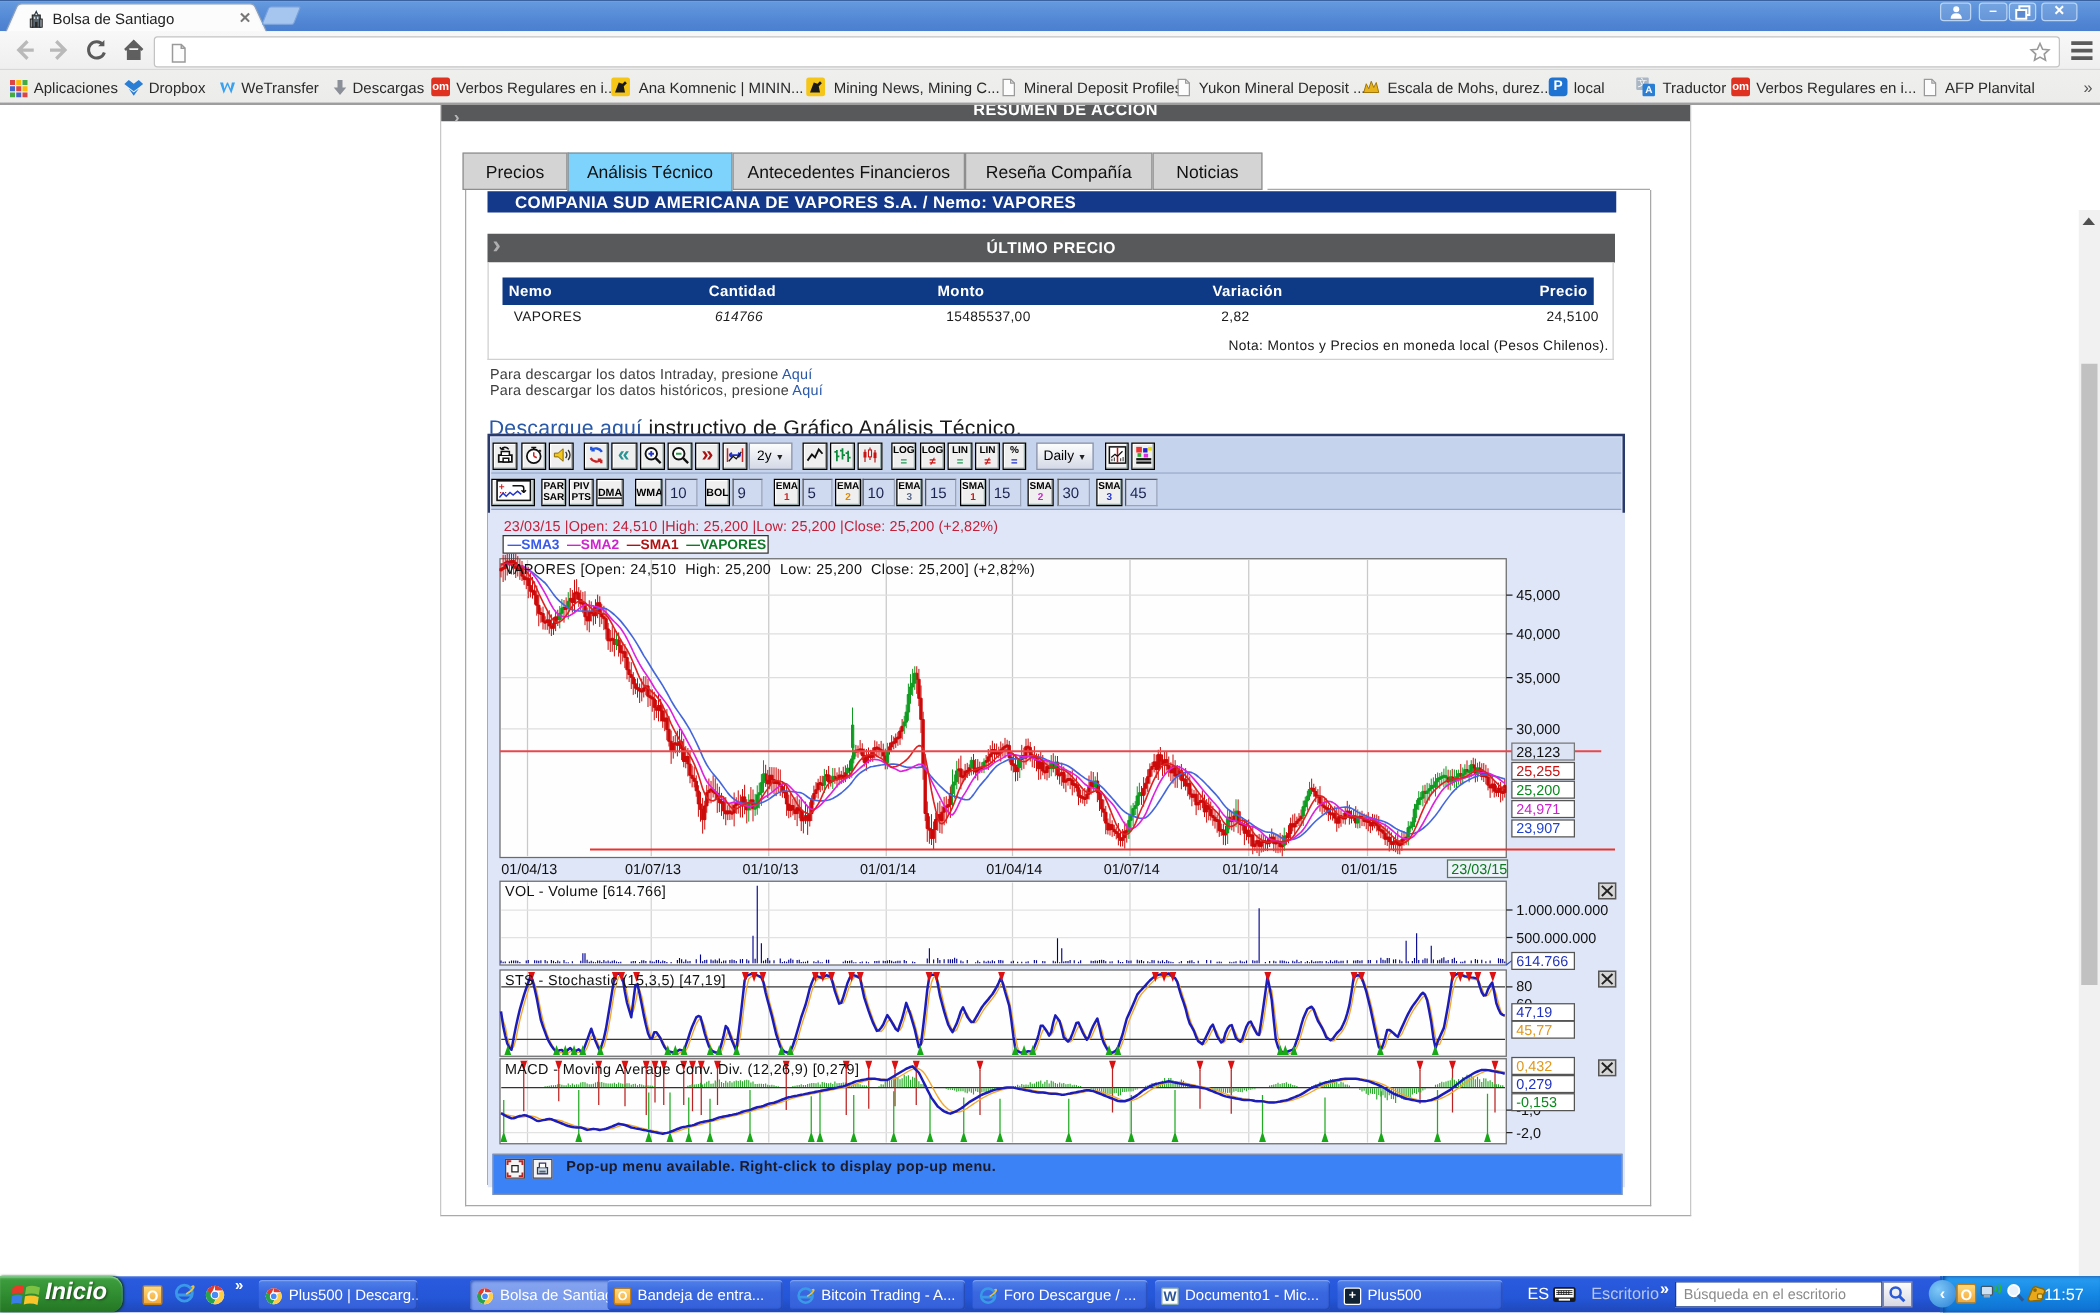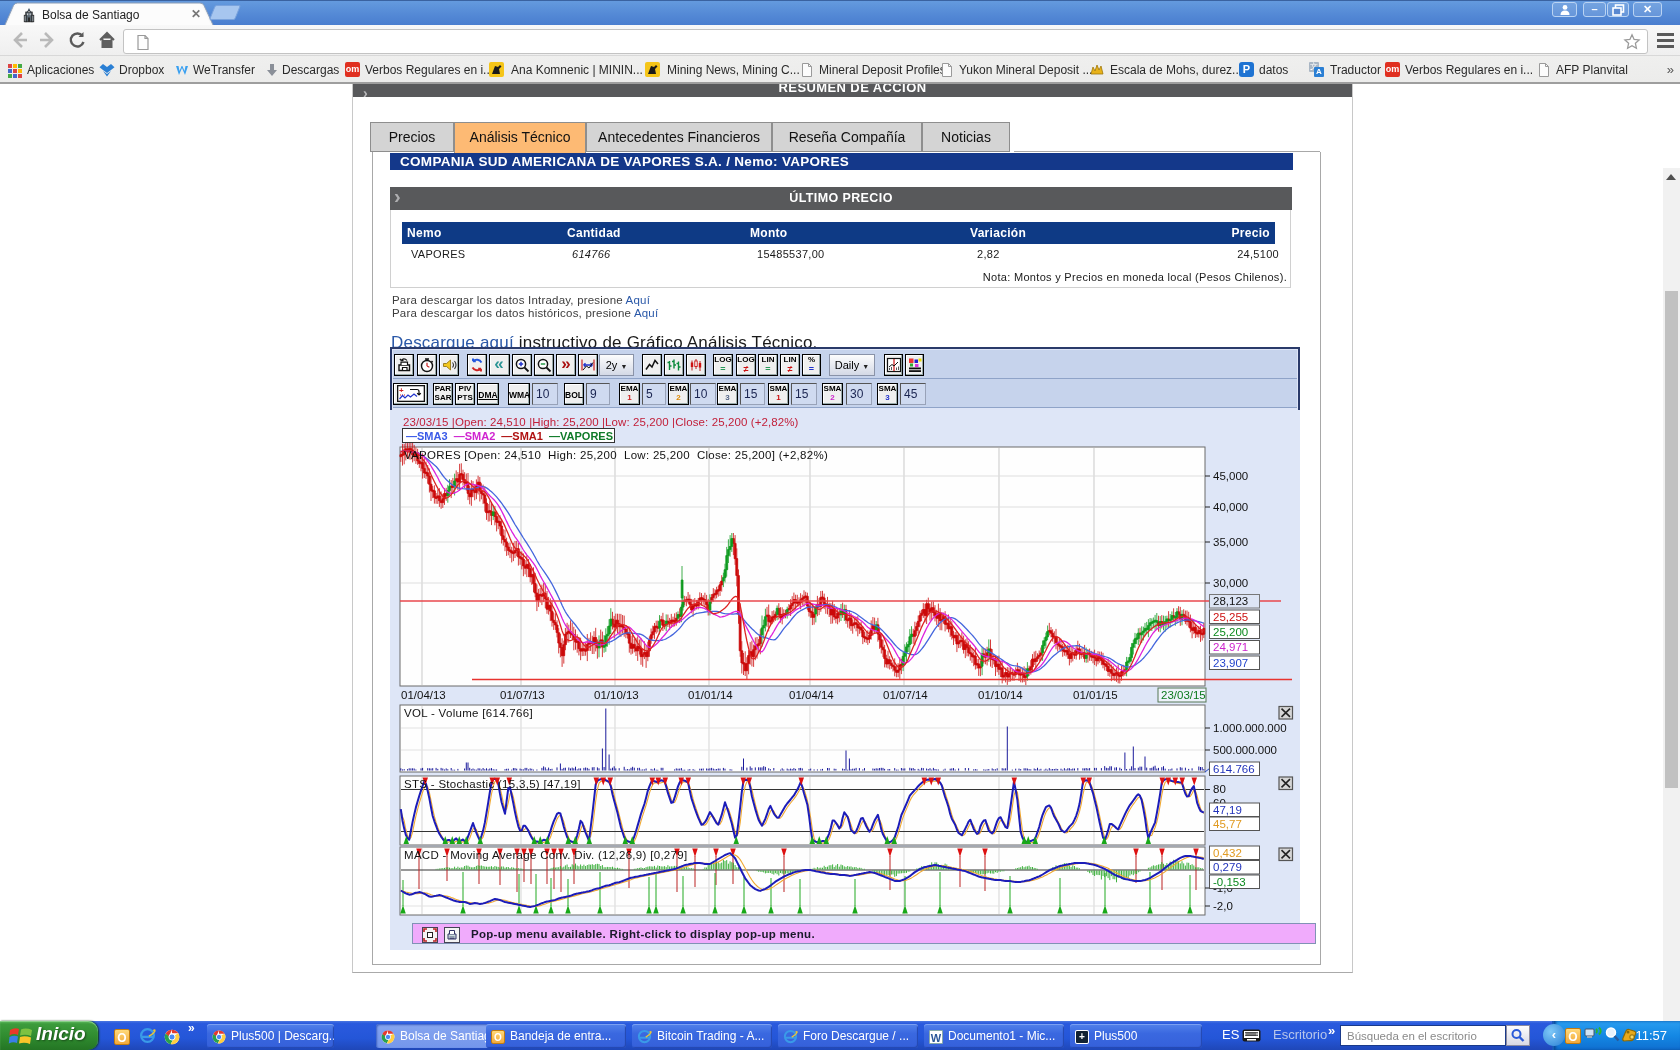--- a/index.html
+++ b/index.html
@@ -35,23 +35,23 @@
 #wrapper { position:absolute; left:352px; top:0px; width:1001px; height:889px; background:#fff;
   border-left:1px solid #c8c8c8; border-right:1px solid #c8c8c8; border-bottom:1px solid #aaa; }
 .resumen { position:absolute; left:0px; top:0px; width:999px; height:13px; background:#58595b;
   color:#fff; font-weight:bold; font-size:13px; text-align:center; overflow:hidden; letter-spacing:0.4px;}
 .resumen .rtxt { display:block; margin-top:-5px; line-height:18px; }
 #panel { position:absolute; left:19px; top:68px; width:949px; height:813px;
   border-left:1px solid #a8a8a8; border-right:1px solid #a8a8a8; border-bottom:1px solid #a8a8a8; }
 .topline { position:absolute; left:641px; top:-1px; right:0; height:1px; background:#a8a8a8; }
 .tab-i { position:absolute; top:-30px; height:30px; background:#d4d4d4; border:1px solid #8e8e8e;
   font-size:14px; color:#111; text-align:center; }
-.tab-a { background:#fdba74; border-bottom:none; height:31px; }
+.tab-a { background:#7dd3fc; border-bottom:none; height:31px; }
 .bluebar { position:absolute; left:17px; top:1px; width:903px; height:17px; background:#14388a;
-  color:#fff; font-weight:bold; font-size:13.5px; line-height:17px; padding-left:10px; letter-spacing:0.3px; white-space:nowrap;}
+  color:#fff; font-weight:bold; font-size:13.5px; line-height:17px; padding-left:22px; letter-spacing:0.3px; white-space:nowrap;}
 .ultimo { position:absolute; left:17px; top:35px; width:902px; height:23px; background:#58595b;
   color:#fff; font-weight:bold; font-size:12.5px; text-align:center; line-height:23px; letter-spacing:0.4px;}
 .ultimo .chev { position:absolute; left:4px; top:-2px; color:#aeaeb0; font-size:20px; font-weight:bold; }
 .resumen .chev { position:absolute; left:10px; top:1px; color:#b8b8ba; font-size:14px; font-weight:bold; }
 .tbox { position:absolute; left:17px; top:58px; width:901px; height:78px; background:#fff;
   border:1px solid #d0d0d0; border-top:none;text-align:right; }
 .thead { position:absolute; left:11px; top:12px; width:873px; height:22px; background:#0e3a85; }
 .thead span { position:absolute; top:4px; color:#fff; font-weight:bold; font-size:12px; letter-spacing:0.3px;}
 .tdata span { position:absolute; top:38px; color:#1a1a1a; font-size:11px; letter-spacing:0.3px;}
 .nota { position:absolute; right:3px; top:61px; color:#1a1a1a; font-size:11px; letter-spacing:0.3px;}
@@ -73,21 +73,21 @@
 .tbtn.gray { background:linear-gradient(#fdfdfd,#d4d9e6); font-size:11px; border:1px solid #8a93a8;
   box-shadow:none; line-height:20px; }
 .tbtn svg { vertical-align:middle; margin-top:0px; }
 .tfield { position:absolute; top:4px; height:21.5px; background:#cfdaf0; border:1px solid #98a2b8;
   border-top-color:#555; border-left-color:#555; font-size:12px; color:#1a2450; line-height:20px; text-align:left;
   padding-left:3px; }
 .drop { font-size:7px; color:#222; }
 .redline { position:absolute; z-index:3; left:11px; top:67px; color:#c2203a; font-size:11.5px; letter-spacing:0.1px; white-space:nowrap;}
 .legend { position:absolute; z-index:3; left:10px; top:79px; width:213px; height:15px; background:#fff;
   border:1px solid #333; font-size:11px; font-weight:bold; line-height:14px; padding-left:3px; letter-spacing:0; white-space:nowrap;}
-.statusbar { position:absolute; left:20px; top:574px; width:904px; height:21px; background:#f0abfc;
+.statusbar { position:absolute; left:2px; top:574px; width:904px; height:33px; background:#3b82f6;
   border:1px solid #8192b5; }
 .statusbar .txt { position:absolute; left:58px; top:4px; font-size:11.5px; color:#1a1a2a; font-weight:bold; letter-spacing:0.3px;}
 .sbtn { position:absolute; top:2.5px; width:16px; height:16px; background:#f4f4f4; border:1px solid #445; }
 
 
 #scroll { position:absolute; right:0; top:84px; width:17px; height:937px; background:#f1f1f1; }
 #scroll .thumb { position:absolute; left:2px; top:123px; width:13px; height:497px; background:#c1c1c1; }
 #scroll .arr { position:absolute; left:3px; width:0; height:0; }
 
 
@@ -248,21 +248,21 @@
       <span class="bmt" style="left:959px;">Yukon Mineral Deposit ...</span>
       <span class="bmi" style="left:1089px;">
         <svg width="16" height="16" viewBox="0 0 16 16">
           <path d="M2 12 L4 5 L6 9 L8 3 L10 8 L12 4 L14 12z" fill="#e8b21a" stroke="#a07708" stroke-width="0.8"></path>
         </svg>
       </span>
       <span class="bmt" style="left:1110px;">Escala de Mohs, durez...</span>
       <span class="bmi" style="left:1239px;">
         <span style="display:block;width:15px;height:15px;background:#1e73d2;border-radius:3px;color:#fff;font-size:11px;font-weight:bold;text-align:center;line-height:15px;">P</span>
       </span>
-      <span class="bmt" style="left:1259px;">datos</span>
+      <span class="bmt" style="left:1259px;">local</span>
       <span class="bmi" style="left:1309px;">
         <span style="display:block;width:15px;height:15px;position:relative;">
           <span style="position:absolute;left:0;top:0;width:10px;height:10px;background:#a9b6c4;border-radius:1px;color:#fff;font-size:8px;line-height:10px;text-align:center;">文</span>
           <span style="position:absolute;right:0;bottom:0;width:10px;height:10px;background:#2a7fd4;border-radius:1px;color:#fff;font-size:8px;font-weight:bold;line-height:10px;text-align:center;">A</span>
         </span>
       </span>
       <span class="bmt" style="left:1330px;">Traductor</span>
       <span class="bmi" style="left:1385px;">
         <span style="display:block;width:15px;height:15px;background:#e03020;border-radius:2px;color:#fff;font-size:9px;font-weight:bold;text-align:center;line-height:15px;">om</span>
       </span>

